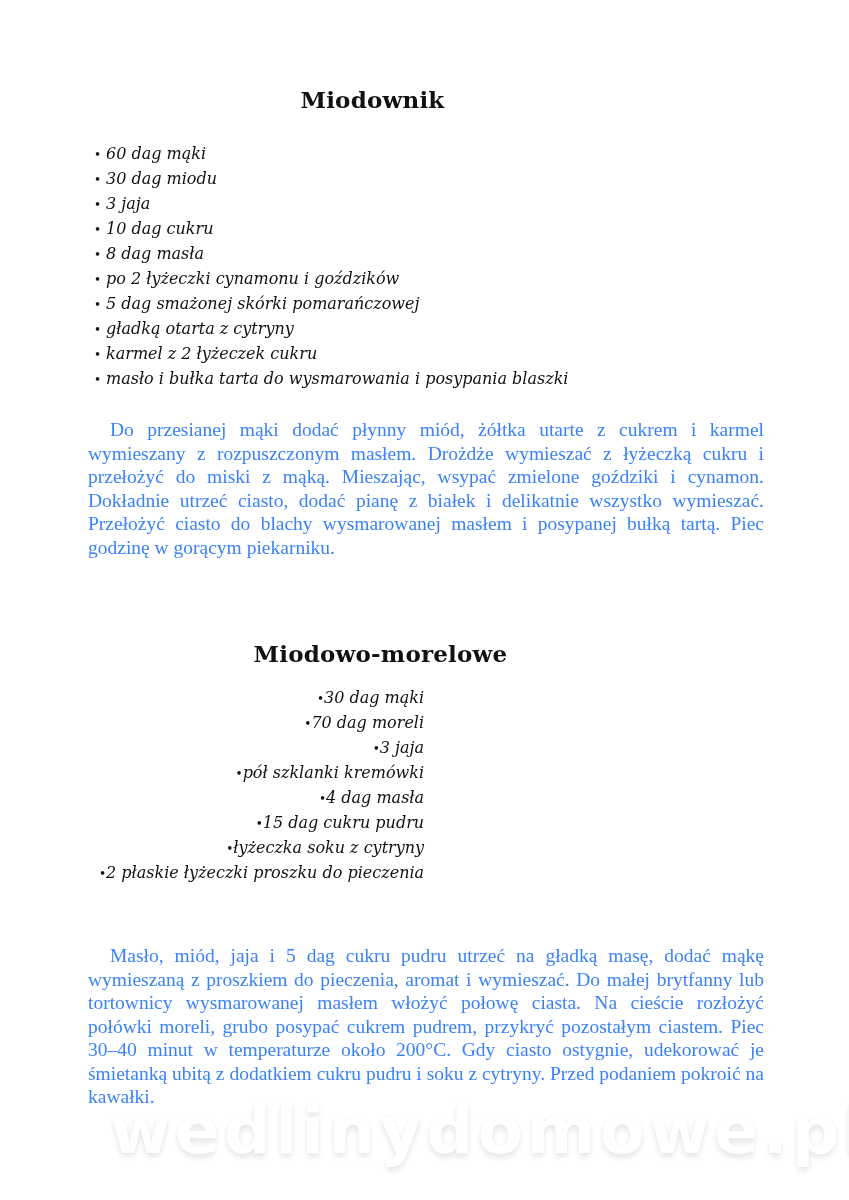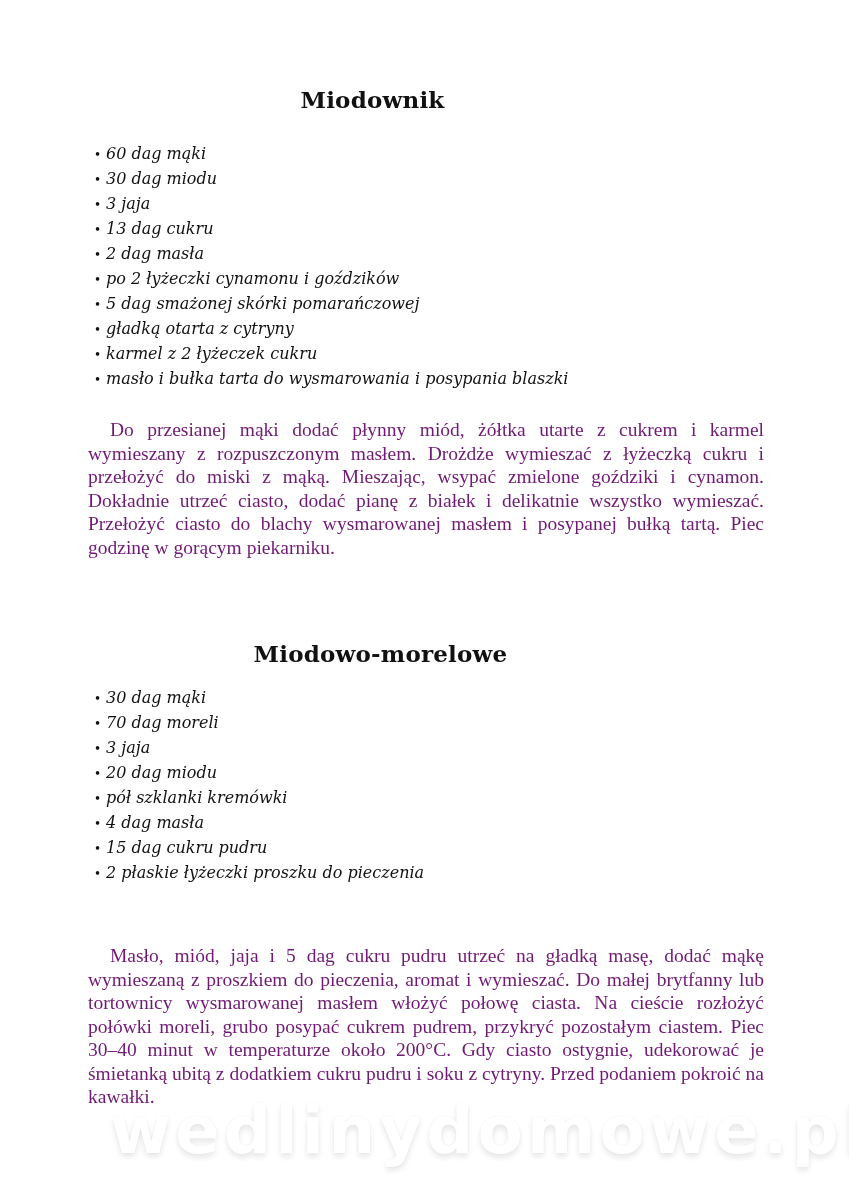--- a/index.html
+++ b/index.html
@@ -10,60 +10,60 @@
     font-family: "DejaVu Serif", serif; font-weight: bold; font-size: 23px; letter-spacing: 0.2px; color: #111;
   }
   .ing {
     position: absolute; left: 86px; margin: 8px; padding: 0; list-style: none;
     font-family: "DejaVu Serif", serif; font-style: italic; font-size: 16px; line-height: 24px; color: #111;
   }
   .ing li::before { content: "\2022"; display: inline-block; width: 12px; font-style: normal; font-size: 12px; }
   .para {
     position: absolute; left: 88px; width: 676px; margin: 0;
     font-family: "Liberation Serif", serif; font-size: 19.5px; line-height: 23.5px;
-    text-align: justify; text-indent: 22px; color: #701a75;
+    text-align: justify; text-indent: 22px; color: #3b82f6;
   }
   .watermark {
     position: absolute; left: 110px; top: 1092px; width: 640px; text-align: center;
     font-family: "DejaVu Sans", sans-serif; font-weight: bold; font-size: 66px; letter-spacing: 4px;
     color: #ffffff; text-shadow: 0 4px 6px rgba(0,0,0,0.10), 0 0 2px rgba(0,0,0,0.08);
     opacity: 0.95;
   }
 </style>
 </head>
 <body>
 
 <div class="page">
 
   <h1 class="title" style="top:86px;margin:0;">Miodownik</h1>
 
   <ul class="ing" style="top:134px;">
     <li>60 dag mąki</li>
     <li>30 dag miodu</li>
     <li>3 jaja</li>
-    <li>13 dag cukru</li>
-    <li>2 dag masła</li>
+    <li>10 dag cukru</li>
+    <li>8 dag masła</li>
     <li>po 2 łyżeczki cynamonu i goździków</li>
     <li>5 dag smażonej skórki pomarańczowej</li>
     <li>gładką otarta z cytryny</li>
     <li>karmel z 2 łyżeczek cukru</li>
     <li>masło i bułka tarta do wysmarowania i posypania blaszki</li>
   </ul>
 
   <p class="para" style="top:418px;">Do przesianej mąki dodać płynny miód, żółtka utarte z cukrem i karmel wymieszany z rozpuszczonym masłem. Drożdże wymieszać z łyżeczką cukru i przełożyć do miski z mąką. Mieszając, wsypać zmielone goździki i cynamon. Dokładnie utrzeć ciasto, dodać pianę z białek i delikatnie wszystko wymieszać. Przełożyć ciasto do blachy wysmarowanej masłem i posypanej bułką tartą. Piec godzinę w gorącym piekarniku.</p>
 
   <h1 class="title" style="top:632px;margin:8px;">Miodowo-morelowe</h1>
 
-  <ul class="ing" style="top:678px;">
+  <ul class="ing" style="top:678px;text-align:right;">
     <li>30 dag mąki</li>
     <li>70 dag moreli</li>
     <li>3 jaja</li>
-    <li>20 dag miodu</li>
     <li>pół szklanki kremówki</li>
     <li>4 dag masła</li>
     <li>15 dag cukru pudru</li>
+    <li>łyżeczka soku z cytryny</li>
     <li>2 płaskie łyżeczki proszku do pieczenia</li>
   </ul>
 
   <p class="para" style="top:944px;">Masło, miód, jaja i 5 dag cukru pudru utrzeć na gładką masę, dodać mąkę wymieszaną z proszkiem do pieczenia, aromat i wymieszać. Do małej brytfanny lub tortownicy wysmarowanej masłem włożyć połowę ciasta. Na cieście rozłożyć połówki moreli, grubo posypać cukrem pudrem, przykryć pozostałym ciastem. Piec 30–40 minut w temperaturze około 200°C. Gdy ciasto ostygnie, udekorować je śmietanką ubitą z dodatkiem cukru pudru i soku z cytryny. Przed podaniem pokroić na kawałki.</p>
 
   <div class="watermark">wedlinydomowe.pl</div>
 </div>
 
 </body></html>

